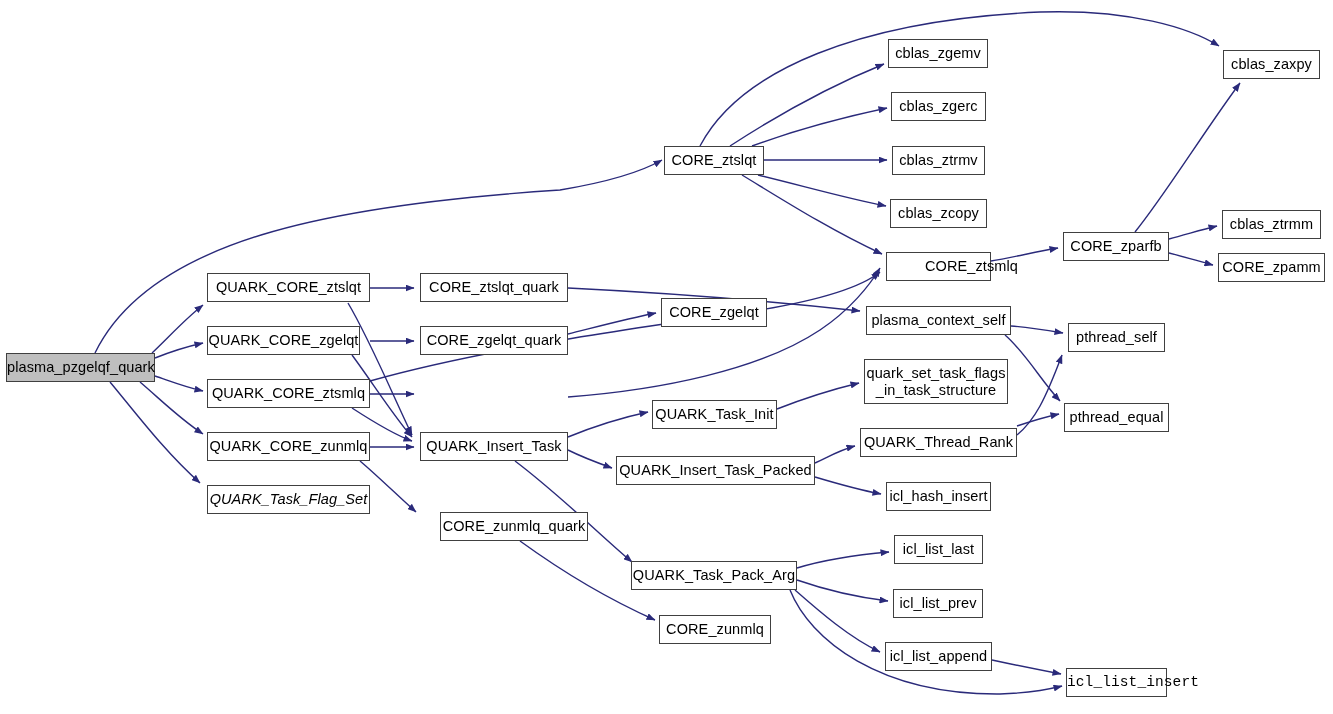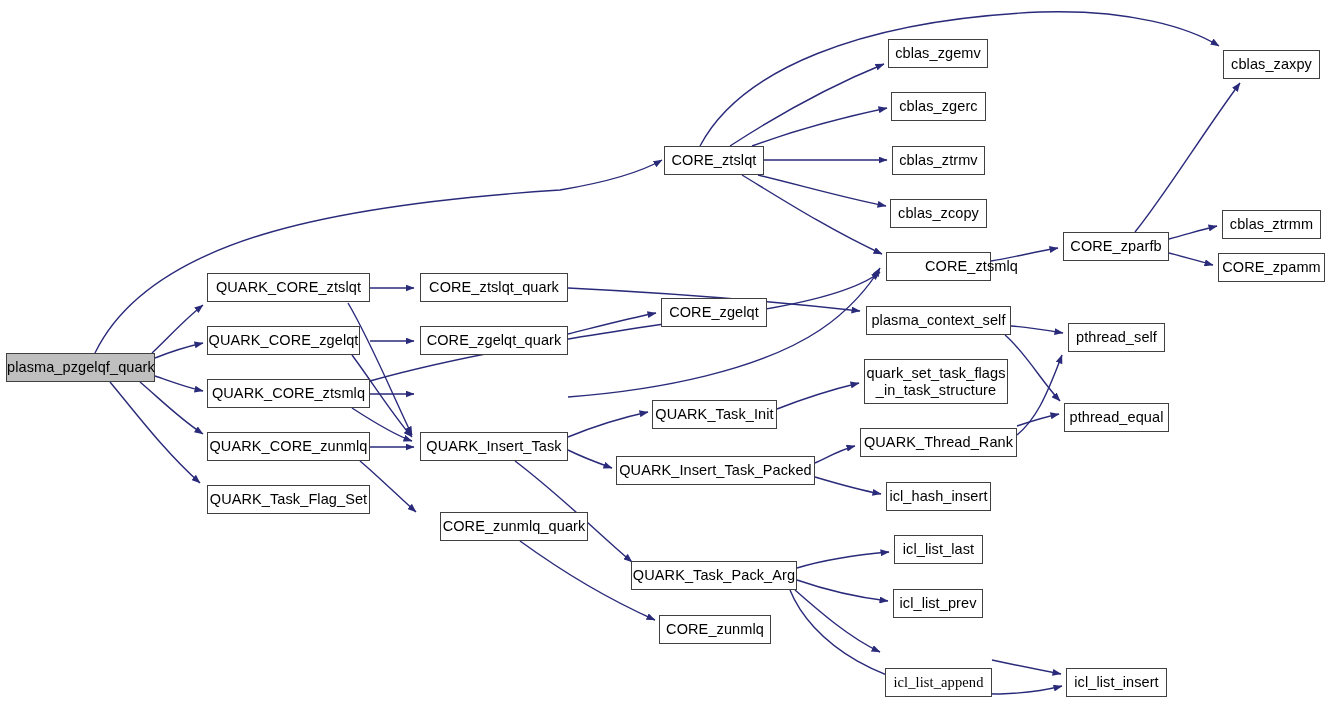--- a/index.html
+++ b/index.html
@@ -109,21 +109,21 @@
         <path d="M 790,590 C 810,640 880,695 1000,694 C 1030,693 1050,689 1062,686" fill="none" stroke="#2a2a7a" stroke-width="1.4" marker-end="url(#arrowhead)"></path>
         <path d="M 992,660 C 1015,665 1040,670 1061,674" fill="none" stroke="#2a2a7a" stroke-width="1.4" marker-end="url(#arrowhead)"></path>
       </g>
   </svg>
   <div id="node-layer">
       <div class="node root" style="left: 6px; top: 353px; width: 149px; height: 29px; align-items: center;"><span class="node-label">plasma_pzgelqf_quark</span></div>
       <div class="node" style="left: 207px; top: 273px; width: 163px; height: 29px;"><span class="node-label">QUARK_CORE_ztslqt</span></div>
       <div class="node" style="left: 207px; top: 326px; width: 153px; height: 29px;"><span class="node-label">QUARK_CORE_zgelqt</span></div>
       <div class="node" style="left: 207px; top: 379px; width: 163px; height: 29px;"><span class="node-label">QUARK_CORE_ztsmlq</span></div>
       <div class="node" style="left: 207px; top: 432px; width: 163px; height: 29px;"><span class="node-label">QUARK_CORE_zunmlq</span></div>
-      <div class="node" style="left: 207px; top: 485px; width: 163px; height: 29px;"><span class="node-label">QUARK_Task_Flag_Set</span></div>
+      <div class="node" style="left: 207px; top: 485px; width: 163px; height: 29px; font-style: italic;"><span class="node-label">QUARK_Task_Flag_Set</span></div>
       <div class="node" style="left: 420px; top: 273px; width: 148px; height: 29px;"><span class="node-label">CORE_ztslqt_quark</span></div>
       <div class="node" style="left: 420px; top: 326px; width: 148px; height: 29px;"><span class="node-label">CORE_zgelqt_quark</span></div>
       <div class="node" style="left: 420px; top: 432px; width: 148px; height: 29px;"><span class="node-label">QUARK_Insert_Task</span></div>
       <div class="node" style="left: 440px; top: 512px; width: 148px; height: 29px;"><span class="node-label">CORE_zunmlq_quark</span></div>
       <div class="node" style="left: 664px; top: 146px; width: 100px; height: 29px;"><span class="node-label">CORE_ztslqt</span></div>
       <div class="node" style="left: 661px; top: 298px; width: 106px; height: 29px;"><span class="node-label">CORE_zgelqt</span></div>
       <div class="node" style="left: 652px; top: 400px; width: 125px; height: 29px;"><span class="node-label">QUARK_Task_Init</span></div>
       <div class="node" style="left: 616px; top: 456px; width: 199px; height: 29px;"><span class="node-label">QUARK_Insert_Task_Packed</span></div>
       <div class="node" style="left: 631px; top: 561px; width: 166px; height: 29px;"><span class="node-label">QUARK_Task_Pack_Arg</span></div>
       <div class="node" style="left: 659px; top: 615px; width: 112px; height: 29px;"><span class="node-label">CORE_zunmlq</span></div>
@@ -132,22 +132,22 @@
       <div class="node" style="left: 892px; top: 146px; width: 93px; height: 29px;"><span class="node-label">cblas_ztrmv</span></div>
       <div class="node" style="left: 890px; top: 199px; width: 97px; height: 29px;"><span class="node-label">cblas_zcopy</span></div>
       <div class="node" style="left: 886px; top: 252px; width: 105px; height: 29px; padding-left: 38px;"><span class="node-label">CORE_ztsmlq</span></div>
       <div class="node" style="left: 866px; top: 306px; width: 145px; height: 29px;"><span class="node-label">plasma_context_self</span></div>
       <div class="node" style="left: 864px; top: 359px; width: 144px; height: 45px;"><span class="node-label">quark_set_task_flags
 _in_task_structure</span></div>
       <div class="node" style="left: 860px; top: 428px; width: 157px; height: 29px;"><span class="node-label">QUARK_Thread_Rank</span></div>
       <div class="node" style="left: 886px; top: 482px; width: 105px; height: 29px;"><span class="node-label">icl_hash_insert</span></div>
       <div class="node" style="left: 894px; top: 535px; width: 89px; height: 29px;"><span class="node-label">icl_list_last</span></div>
       <div class="node" style="left: 893px; top: 589px; width: 90px; height: 29px;"><span class="node-label">icl_list_prev</span></div>
-      <div class="node" style="left: 885px; top: 668px; width: 107px; height: 29px; font-family: Liberation Serif, serif;"><span class="node-label">icl_list_append</span></div>
+      <div class="node" style="left: 885px; top: 642px; width: 107px; height: 29px;"><span class="node-label">icl_list_append</span></div>
       <div class="node" style="left: 1223px; top: 50px; width: 97px; height: 29px;"><span class="node-label">cblas_zaxpy</span></div>
       <div class="node" style="left: 1222px; top: 210px; width: 99px; height: 29px;"><span class="node-label">cblas_ztrmm</span></div>
       <div class="node" style="left: 1218px; top: 253px; width: 107px; height: 29px;"><span class="node-label">CORE_zpamm</span></div>
       <div class="node" style="left: 1063px; top: 232px; width: 106px; height: 29px;"><span class="node-label">CORE_zparfb</span></div>
       <div class="node" style="left: 1068px; top: 323px; width: 97px; height: 29px;"><span class="node-label">pthread_self</span></div>
       <div class="node" style="left: 1064px; top: 403px; width: 105px; height: 29px;"><span class="node-label">pthread_equal</span></div>
-      <div class="node" style="left: 1066px; top: 668px; width: 101px; height: 29px;"><span class="node-label">icl_list_insert</span></div>
+      <div class="node" style="left: 1066px; top: 668px; width: 101px; height: 29px; font-family: Liberation Mono, monospace;"><span class="node-label">icl_list_insert</span></div>
     </div>
 </div>
 
 </body></html>

